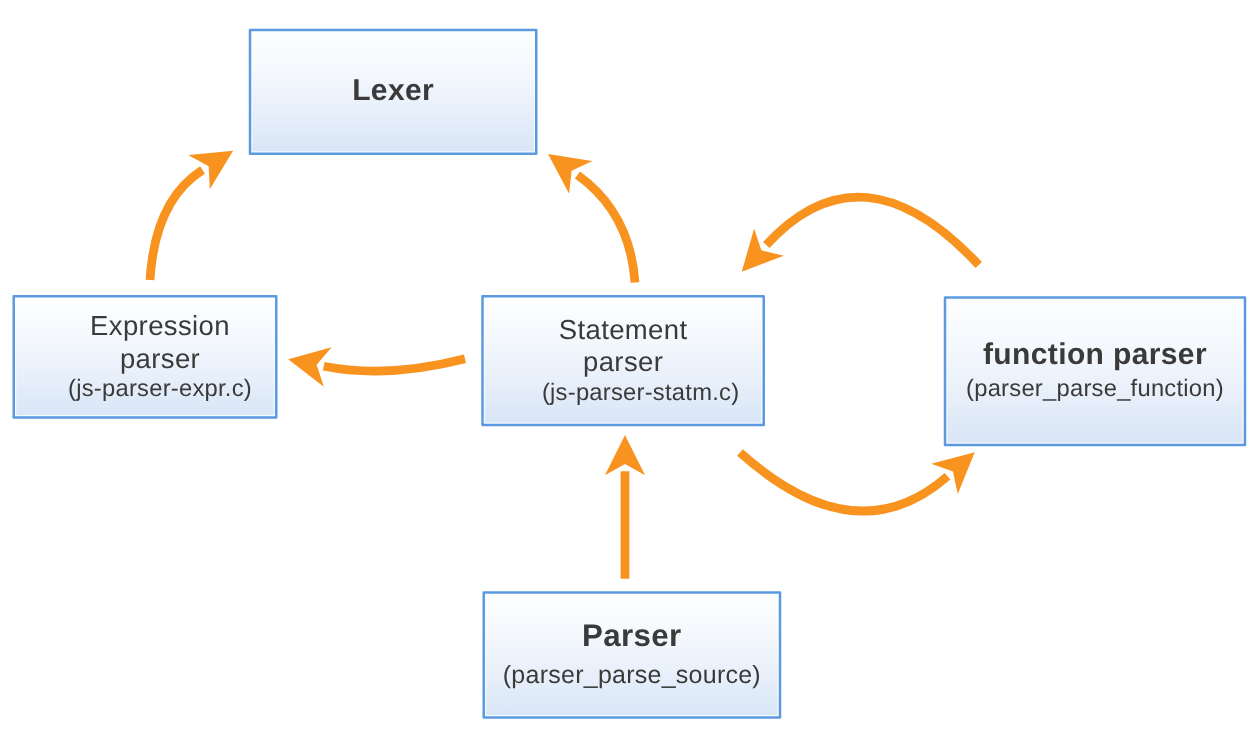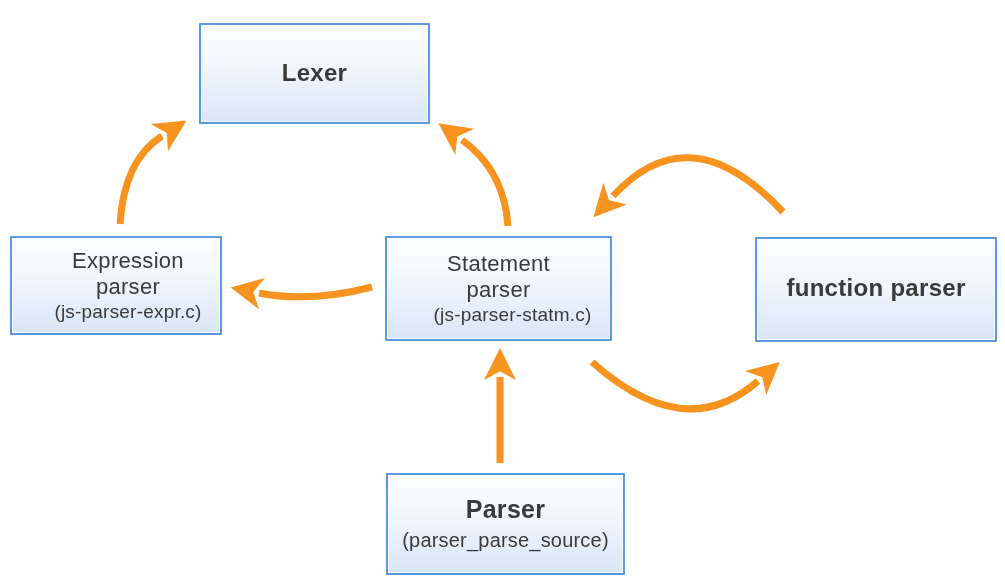--- a/index.html
+++ b/index.html
@@ -48,21 +48,21 @@
     letter-spacing: 0.3px;
   }
   .node .subtitle {
     line-height: 1.25;
     letter-spacing: 0.2px;
   }
   
   #node-lexer           { left: 199px; top: 9px;   width: 231px; height: 101px; margin-top: 14px; }
   #node-expression      { left: 10px;  top: 236px; width: 212px; height: 99px; padding-left: 24px;  }
   #node-statement       { left: 385px; top: 236px; width: 227px; height: 105px;  }
-  #node-function        { left: 755px; top: 237px; width: 242px; height: 105px; }
+  #node-function        { left: 755px; top: 237px; width: 242px; height: 120px; }
   #node-parser          { left: 386px; top: 473px; width: 239px; height: 102px; }
 
   #node-lexer .title      { font-size: 24px; font-weight: bold; }
   #node-lexer .subtitle   { font-size: 21px; }
   #node-expression .title { font-size: 22px; font-weight: normal; }
   #node-expression .subtitle { font-size: 19px; }
   #node-statement .title  { font-size: 22px; font-weight: normal; }
   #node-statement .subtitle { font-size: 19px; margin-left: 28px; }
   #node-function .title   { font-size: 24px; font-weight: bold; margin-bottom: 2px; }
   #node-function .subtitle { font-size: 19px; }
@@ -105,20 +105,21 @@
   </div>
 
   <div class="node" id="node-statement">
     <div class="title">Statement
 parser</div>
     <div class="subtitle">(js-parser-statm.c)</div>
   </div>
 
   <div class="node" id="node-function">
     <div class="title">function parser</div>
+    <div class="subtitle">(parser_parse_function)</div>
   </div>
 
   <div class="node" id="node-parser">
     <div class="title">Parser</div>
     <div class="subtitle">(parser_parse_source)</div>
   </div>
 
 </div>
 
 </body></html>

